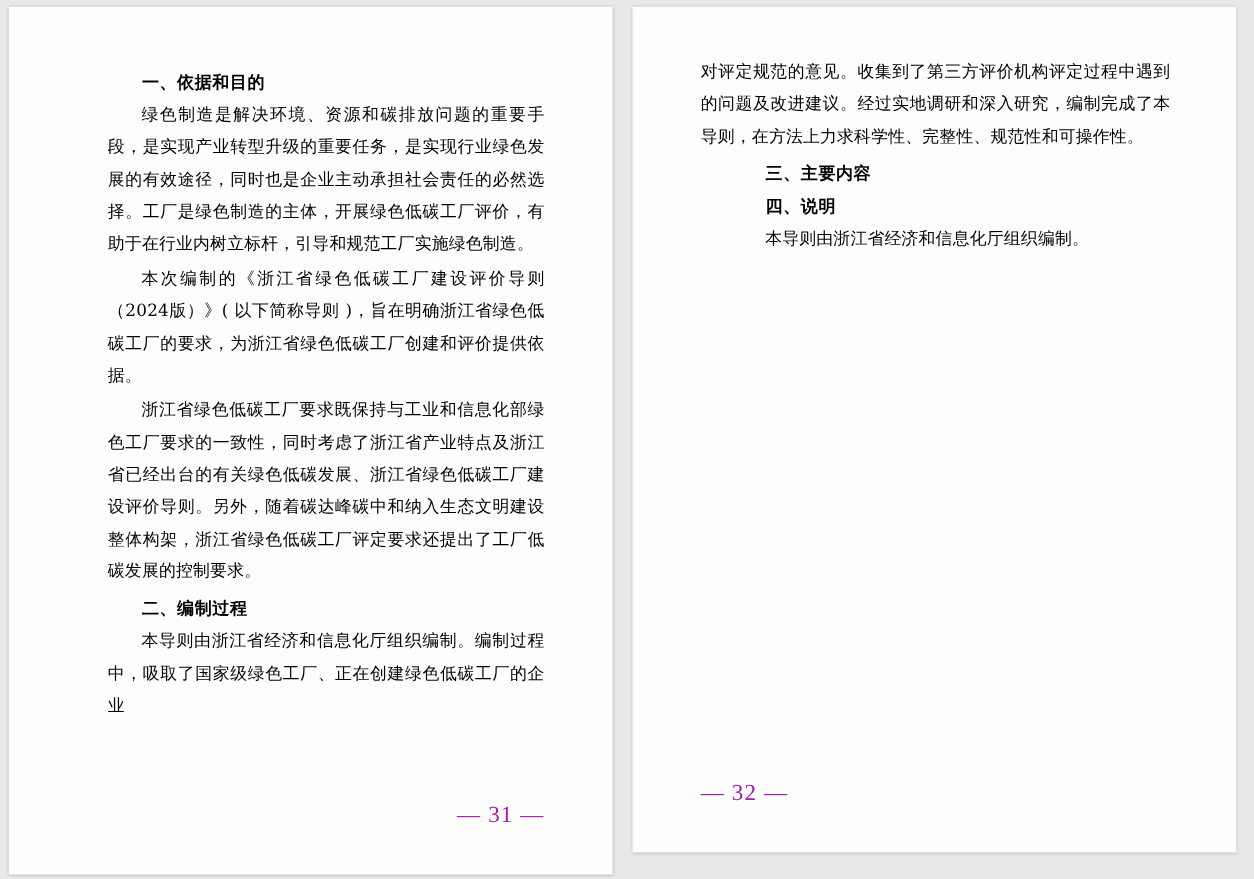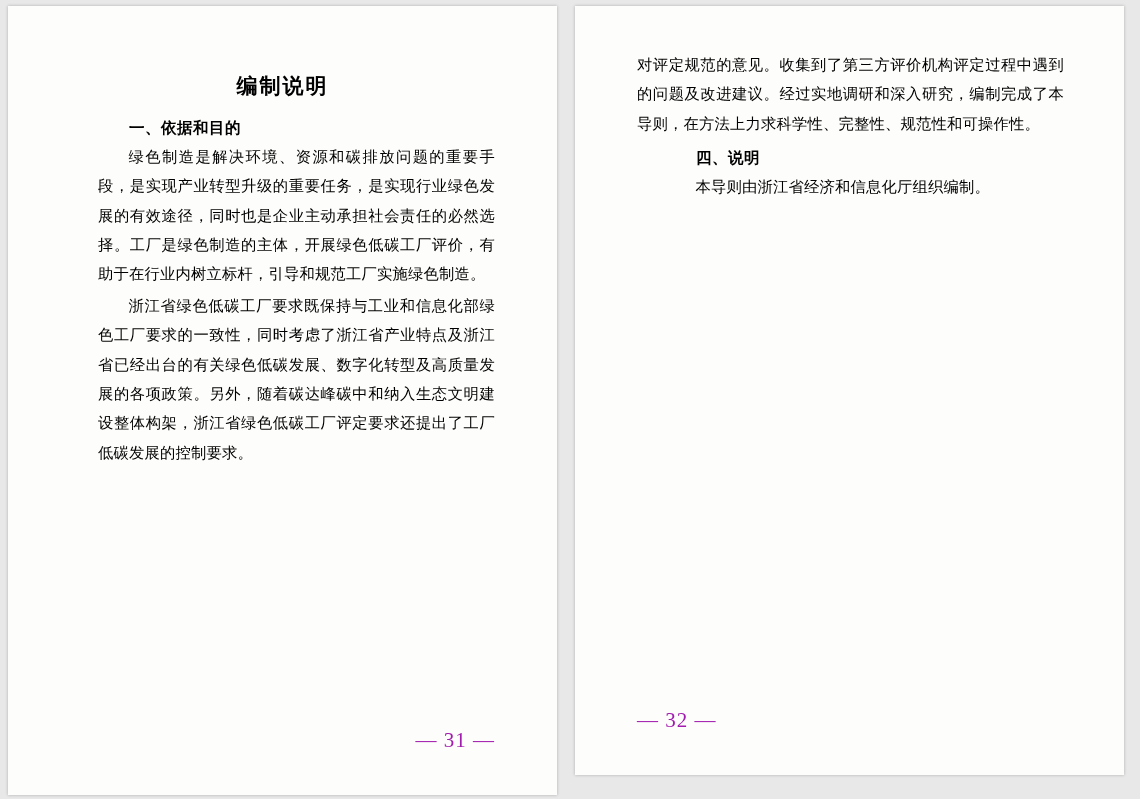--- a/index.html
+++ b/index.html
@@ -87,36 +87,41 @@
     position: relative;
     margin-left: 28px;
   }
 </style>
 </head>
 <body>
 
 <div class="spread">
 
   <div class="page page-left">
-    <div class="doc-title">编制说明</div>
 
     <div class="content-block">
       <div class="heading">一、依据和目的</div>
       <p class="body-text">绿色制造是解决环境、资源和碳排放问题的重要手段，是实现产业转型升级的重要任务，是实现行业绿色发展的有效途径，同时也是企业主动承担社会责任的必然选择。工厂是绿色制造的主体，开展绿色低碳工厂评价，有助于在行业内树立标杆，引导和规范工厂实施绿色制造。</p>
-      <p class="body-text">浙江省绿色低碳工厂要求既保持与工业和信息化部绿色工厂要求的一致性，同时考虑了浙江省产业特点及浙江省已经出台的有关绿色低碳发展、数字化转型及高质量发展的各项政策。另外，随着碳达峰碳中和纳入生态文明建设整体构架，浙江省绿色低碳工厂评定要求还提出了工厂低碳发展的控制要求。</p>
+      <p class="body-text">本次编制的《浙江省绿色低碳工厂建设评价导则（2024版）》( 以下简称导则 )，旨在明确浙江省绿色低碳工厂的要求，为浙江省绿色低碳工厂创建和评价提供依据。</p>
+      <p class="body-text">浙江省绿色低碳工厂要求既保持与工业和信息化部绿色工厂要求的一致性，同时考虑了浙江省产业特点及浙江省已经出台的有关绿色低碳发展、浙江省绿色低碳工厂建设评价导则。另外，随着碳达峰碳中和纳入生态文明建设整体构架，浙江省绿色低碳工厂评定要求还提出了工厂低碳发展的控制要求。</p>
     </div>
 
+    <div class="content-block">
+      <div class="heading">二、编制过程</div>
+      <p class="body-text">本导则由浙江省经济和信息化厅组织编制。编制过程中，吸取了国家级绿色工厂、正在创建绿色低碳工厂的企业</p>
+    </div>
 
     <div class="page-number">— 31 —</div>
   </div>
 
   <div class="page page-right">
     <p class="body-text" style="text-indent:0;">对评定规范的意见。收集到了第三方评价机构评定过程中遇到的问题及改进建议。经过实地调研和深入研究，编制完成了本导则，在方法上力求科学性、完整性、规范性和可操作性。</p>
 
     <div class="content-block">
+      <div class="heading">三、主要内容</div>
     </div>
 
     <div class="content-block">
       <div class="heading">四、说明</div>
       <p class="body-text">本导则由浙江省经济和信息化厅组织编制。</p>
     </div>
 
     <div class="page-number">— 32 —</div>
   </div>
 

